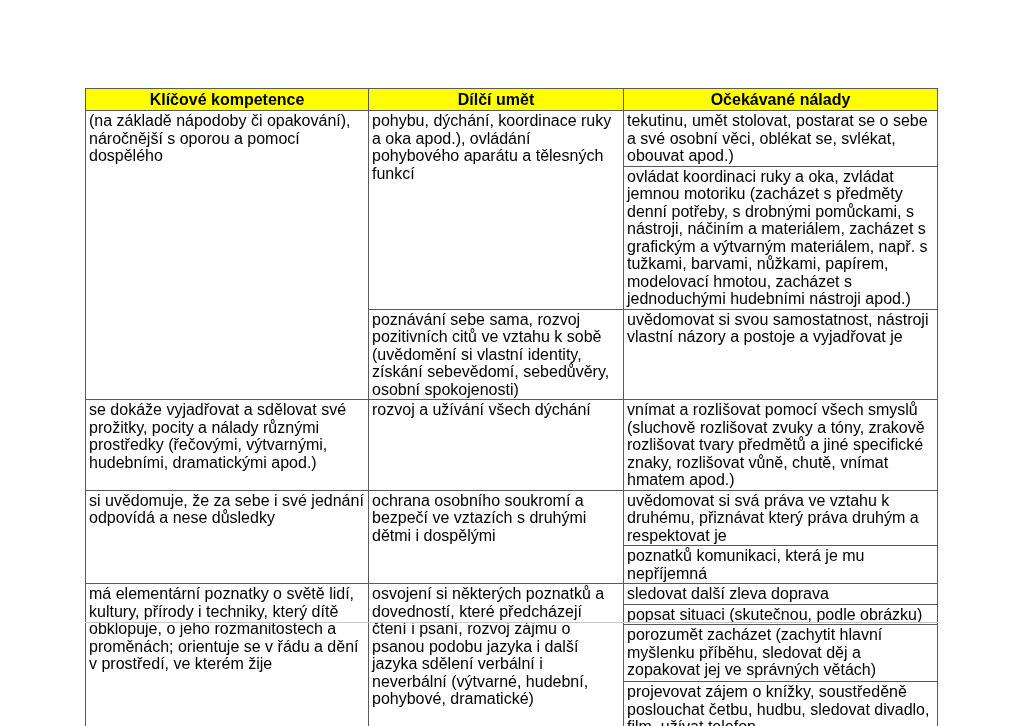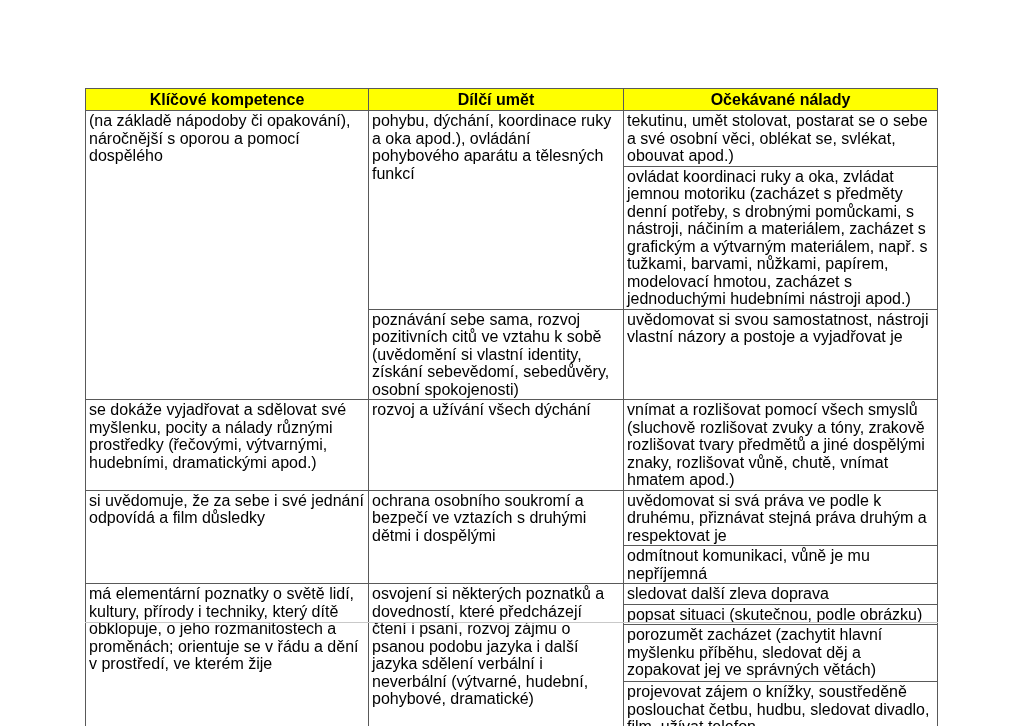--- a/index.html
+++ b/index.html
@@ -66,31 +66,31 @@
       <td>tekutinu, umět stolovat, postarat se o sebe a své osobní věci, oblékat se, svlékat, obouvat apod.)</td>
     </tr>
     <tr style="height:123px">
       <td>ovládat koordinaci ruky a oka, zvládat jemnou motoriku (zacházet s předměty denní potřeby, s drobnými pomůckami, s nástroji, náčiním a materiálem, zacházet s grafickým a výtvarným materiálem, např. s tužkami, barvami, nůžkami, papírem, modelovací hmotou, zacházet s jednoduchými hudebními nástroji apod.)</td>
     </tr>
     <tr style="height:75px">
       <td>poznávání sebe sama, rozvoj pozitivních citů ve vztahu k sobě (uvědomění si vlastní identity, získání sebevědomí, sebedůvěry, osobní spokojenosti)</td>
       <td>uvědomovat si svou samostatnost, nástroji vlastní názory a postoje a vyjadřovat je</td>
     </tr>
     <tr style="height:80px">
-      <td>se dokáže vyjadřovat a sdělovat své myšlenku, pocity a nálady různými prostředky (řečovými, výtvarnými, hudebními, dramatickými apod.)</td>
+      <td>se dokáže vyjadřovat a sdělovat své prožitky, pocity a nálady různými prostředky (řečovými, výtvarnými, hudebními, dramatickými apod.)</td>
       <td>rozvoj a užívání všech dýchání</td>
-      <td>vnímat a rozlišovat pomocí všech smyslů (sluchově rozlišovat zvuky a tóny, zrakově rozlišovat tvary předmětů a jiné dospělými znaky, rozlišovat vůně, chutě, vnímat hmatem apod.)</td>
+      <td>vnímat a rozlišovat pomocí všech smyslů (sluchově rozlišovat zvuky a tóny, zrakově rozlišovat tvary předmětů a jiné specifické znaky, rozlišovat vůně, chutě, vnímat hmatem apod.)</td>
     </tr>
     <tr style="height:38px">
-      <td rowspan="2">si uvědomuje, že za sebe i své jednání odpovídá a film důsledky</td>
+      <td rowspan="2">si uvědomuje, že za sebe i své jednání odpovídá a nese důsledky</td>
       <td rowspan="2">ochrana osobního soukromí a bezpečí ve vztazích s druhými dětmi i dospělými</td>
-      <td>uvědomovat si svá práva ve podle k druhému, přiznávat stejná práva druhým a respektovat je</td>
+      <td>uvědomovat si svá práva ve vztahu k druhému, přiznávat který práva druhým a respektovat je</td>
     </tr>
     <tr style="height:18px">
-      <td>odmítnout komunikaci, vůně je mu nepříjemná</td>
+      <td>poznatků komunikaci, která je mu nepříjemná</td>
     </tr>
     <tr style="height:19px">
       <td rowspan="4">má elementární poznatky o světě lidí, kultury, přírody i techniky, který dítě obklopuje, o jeho rozmanitostech a proměnách; orientuje se v řádu a dění v prostředí, ve kterém žije</td>
       <td rowspan="4">osvojení si některých poznatků a dovedností, které předcházejí čtení i psaní, rozvoj zájmu o psanou podobu jazyka i další jazyka sdělení verbální i neverbální (výtvarné, hudební, pohybové, dramatické)</td>
       <td>sledovat další zleva doprava</td>
     </tr>
     <tr style="height:20px">
       <td>popsat situaci (skutečnou, podle obrázku)</td>
     </tr>
     <tr style="height:57px">

